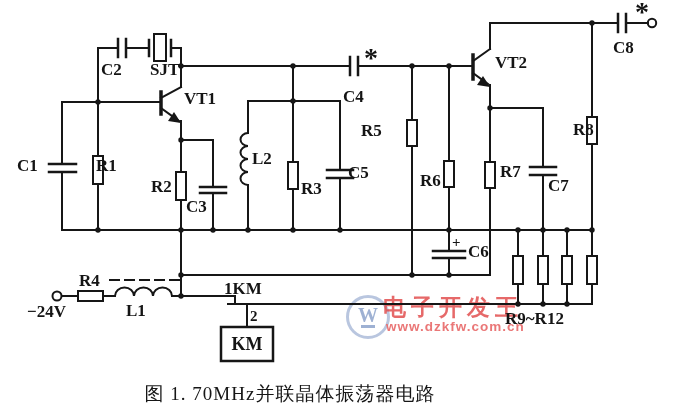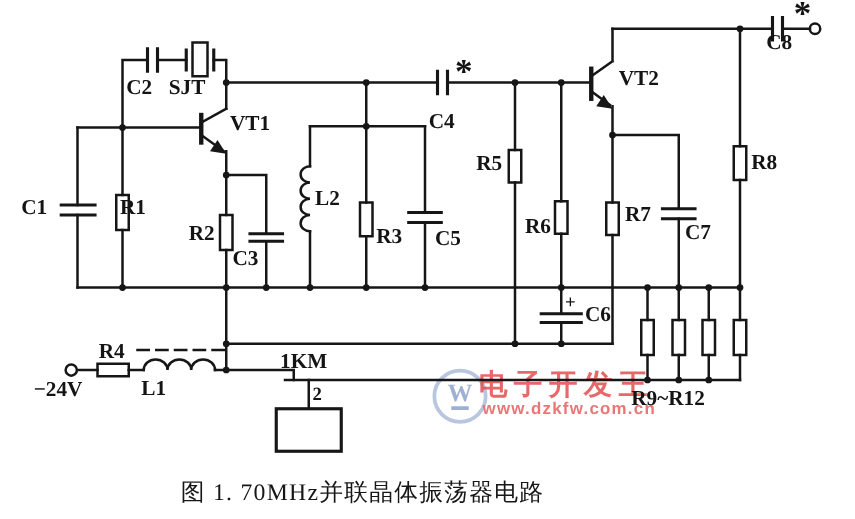--- a/index.html
+++ b/index.html
@@ -240,41 +240,42 @@
         <circle cx="518" cy="304" r="2.7"></circle>
           <circle cx="543" cy="304" r="2.7"></circle>
         <circle cx="567" cy="304" r="2.7"></circle>
       </g>
     </g>
   </svg>
 
   <span class="lbl" style="left:17px;top:157px">C1</span>
   <span class="lbl" style="left:96px;top:157px">R1</span>
   <span class="lbl" style="left:101px;top:61px">C2</span>
-  <span class="lbl" style="left:135px;top:61px">SJT</span>
+  <span class="lbl" style="left:150px;top:61px">SJT</span>
   <span class="lbl" style="left:184px;top:90px">VT1</span>
   <span class="lbl" style="left:151px;top:178px">R2</span>
   <span class="lbl" style="left:186px;top:198px">C3</span>
   <span class="lbl" style="left:252px;top:150px">L2</span>
   <span class="lbl" style="left:301px;top:180px">R3</span>
-  <span class="lbl" style="left:348px;top:182px">C5</span>
+  <span class="lbl" style="left:348px;top:164px">C5</span>
   <span class="lbl" style="left:343px;top:88px">C4</span>
   <span class="lbl star" style="left:364px;top:42px">*</span>
-  <span class="lbl" style="left:381px;top:122px">R5</span>
+  <span class="lbl" style="left:361px;top:122px">R5</span>
   <span class="lbl" style="left:420px;top:172px">R6</span>
   <span class="lbl" style="left:495px;top:54px">VT2</span>
   <span class="lbl" style="left:500px;top:163px">R7</span>
   <span class="lbl" style="left:548px;top:177px">C7</span>
   <span class="lbl small" style="left:452px;top:234px">+</span>
   <span class="lbl" style="left:468px;top:243px">C6</span>
-  <span class="lbl" style="left:601px;top:121px">R8</span>
-  <span class="lbl" style="left:613px;top:25px">C8</span>
+  <span class="lbl" style="left:573px;top:121px">R8</span>
+  <span class="lbl" style="left:613px;top:39px">C8</span>
   <span class="lbl star" style="left:635px;top:-4px">*</span>
   <span class="lbl" style="left:79px;top:272px">R4</span>
-  <span class="lbl" style="left:113px;top:302px">L1</span>
+  <span class="lbl" style="left:126px;top:302px">L1</span>
   <span class="lbl" style="left:27px;top:303px">−24V</span>
   <span class="lbl" style="left:224px;top:280px">1KM</span>
   <span class="lbl small" style="left:250px;top:308px">2</span>
   <span class="lbl" style="left:505px;top:310px">R9~R12</span>
 
+  <div class="km-box-text">KM</div>
 
   <div class="caption">图 1.  70MHz并联晶体振荡器电路</div>
 </div>
 
 </body></html>

